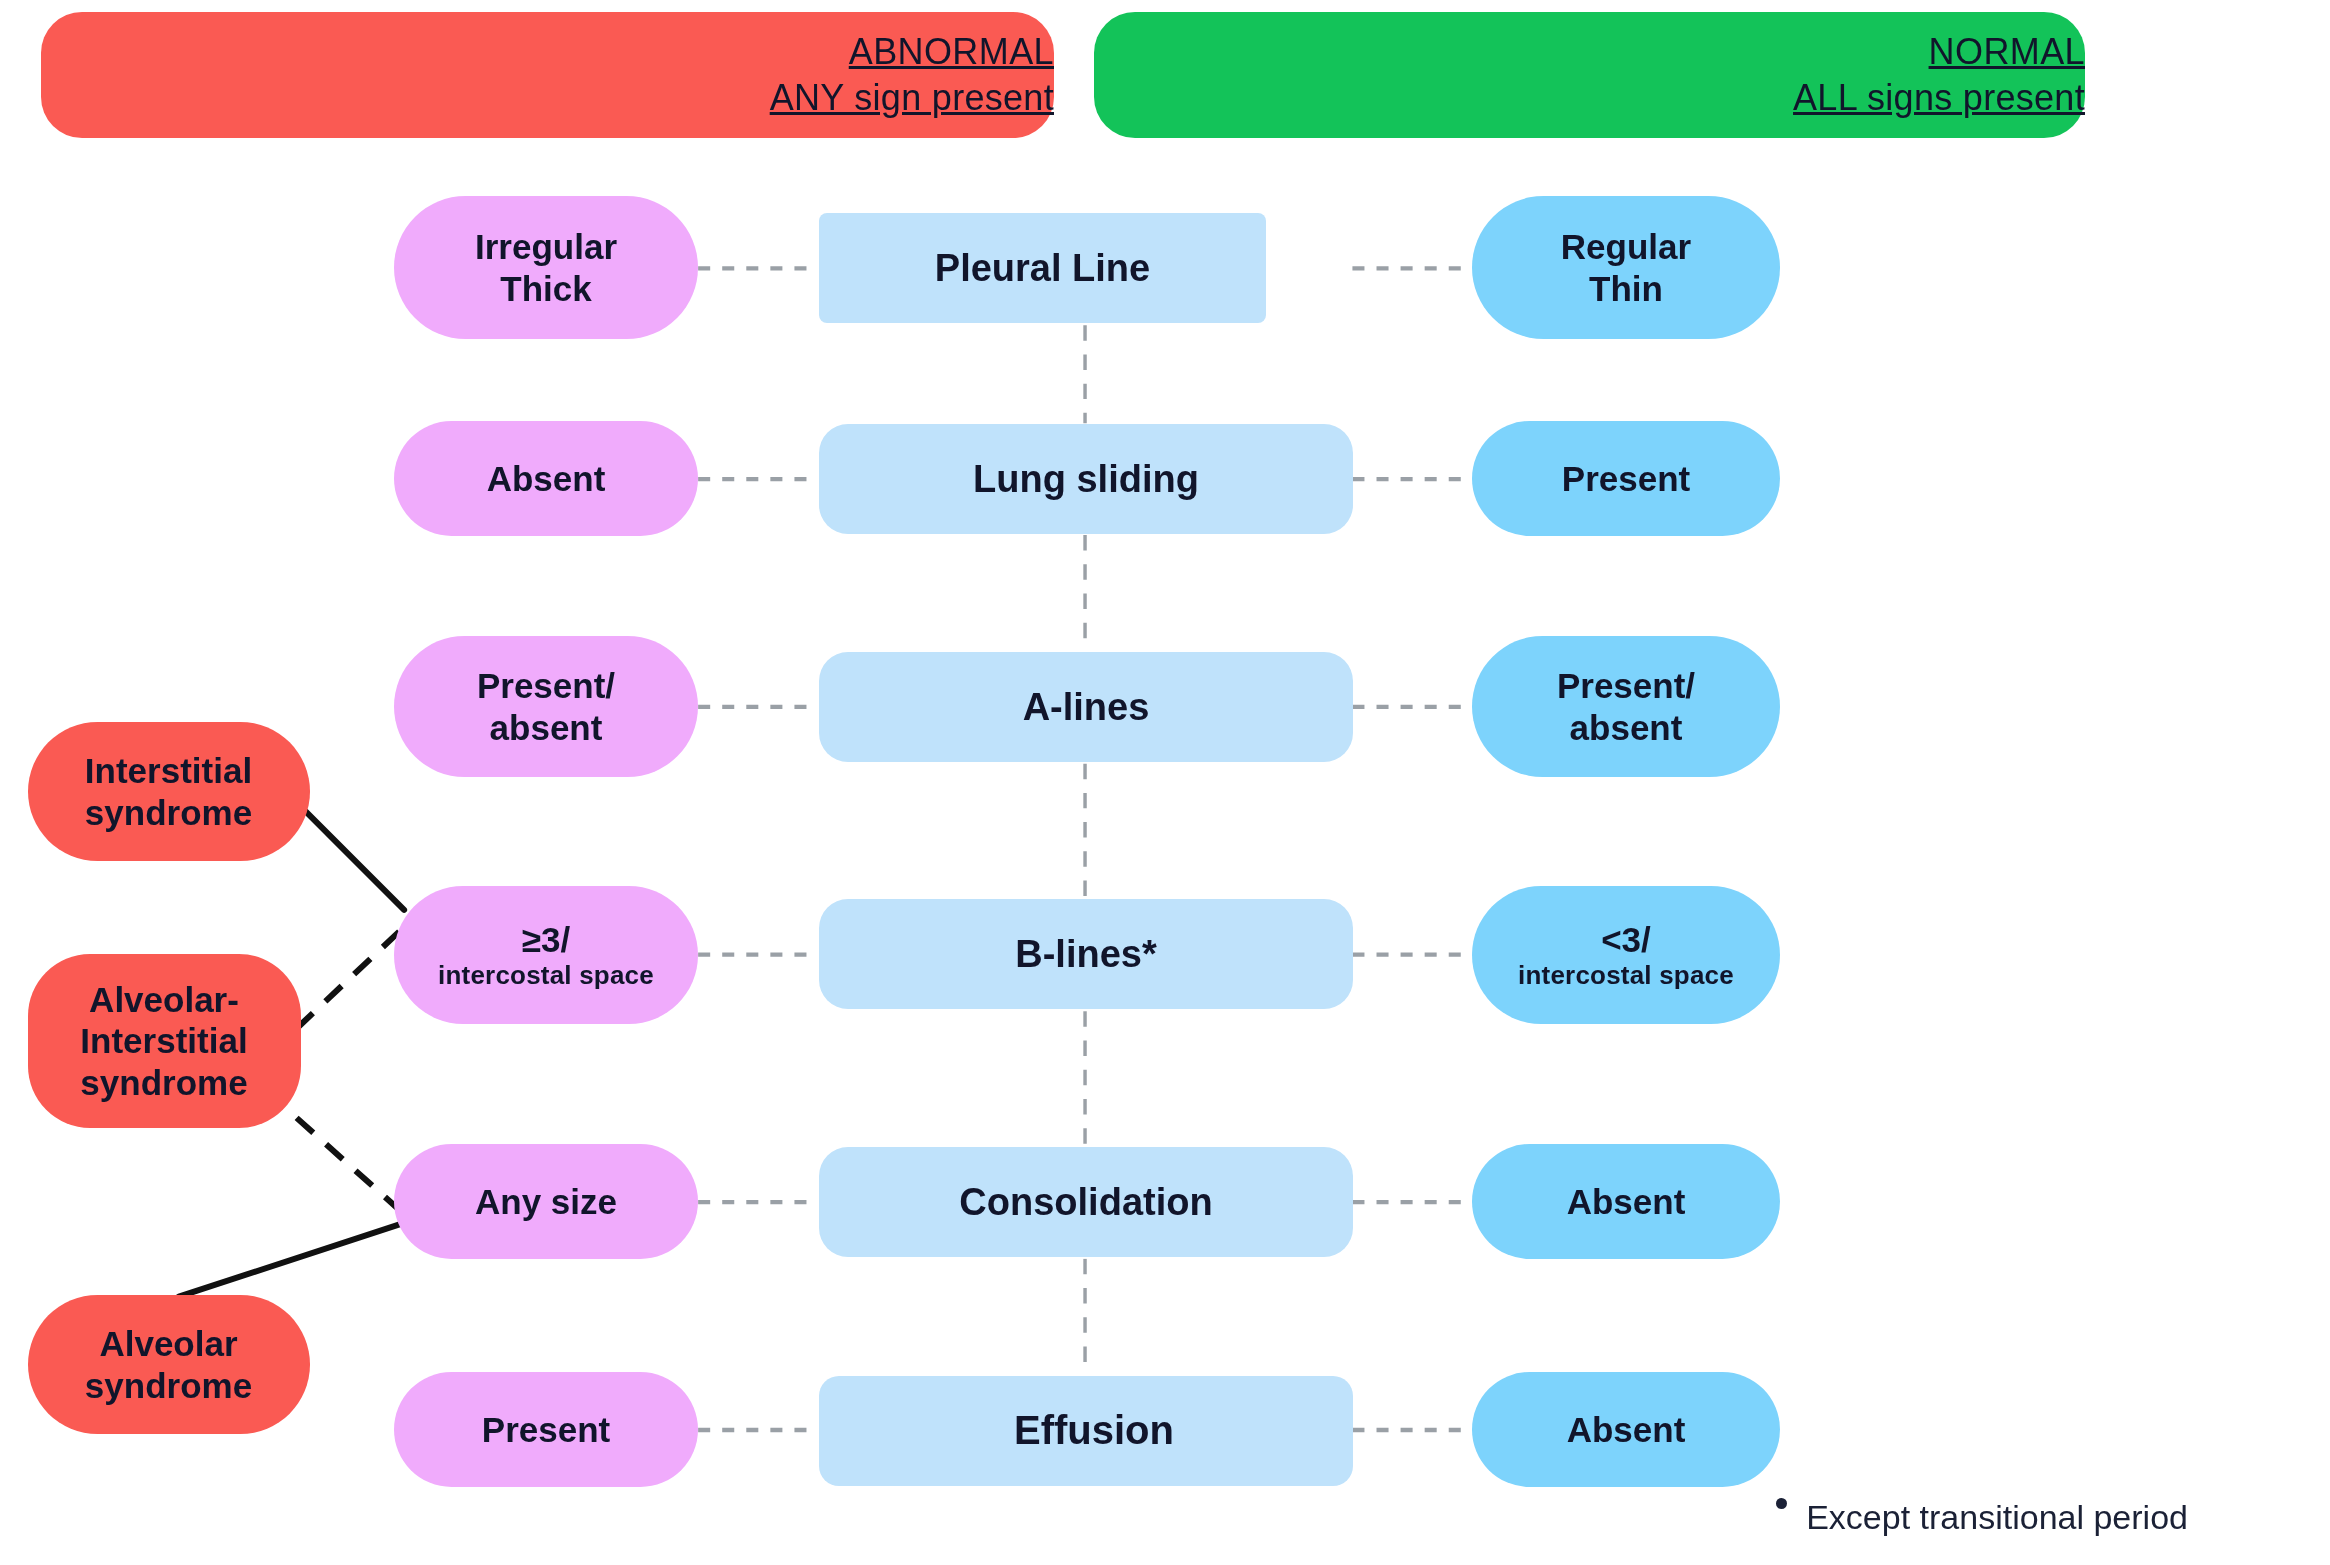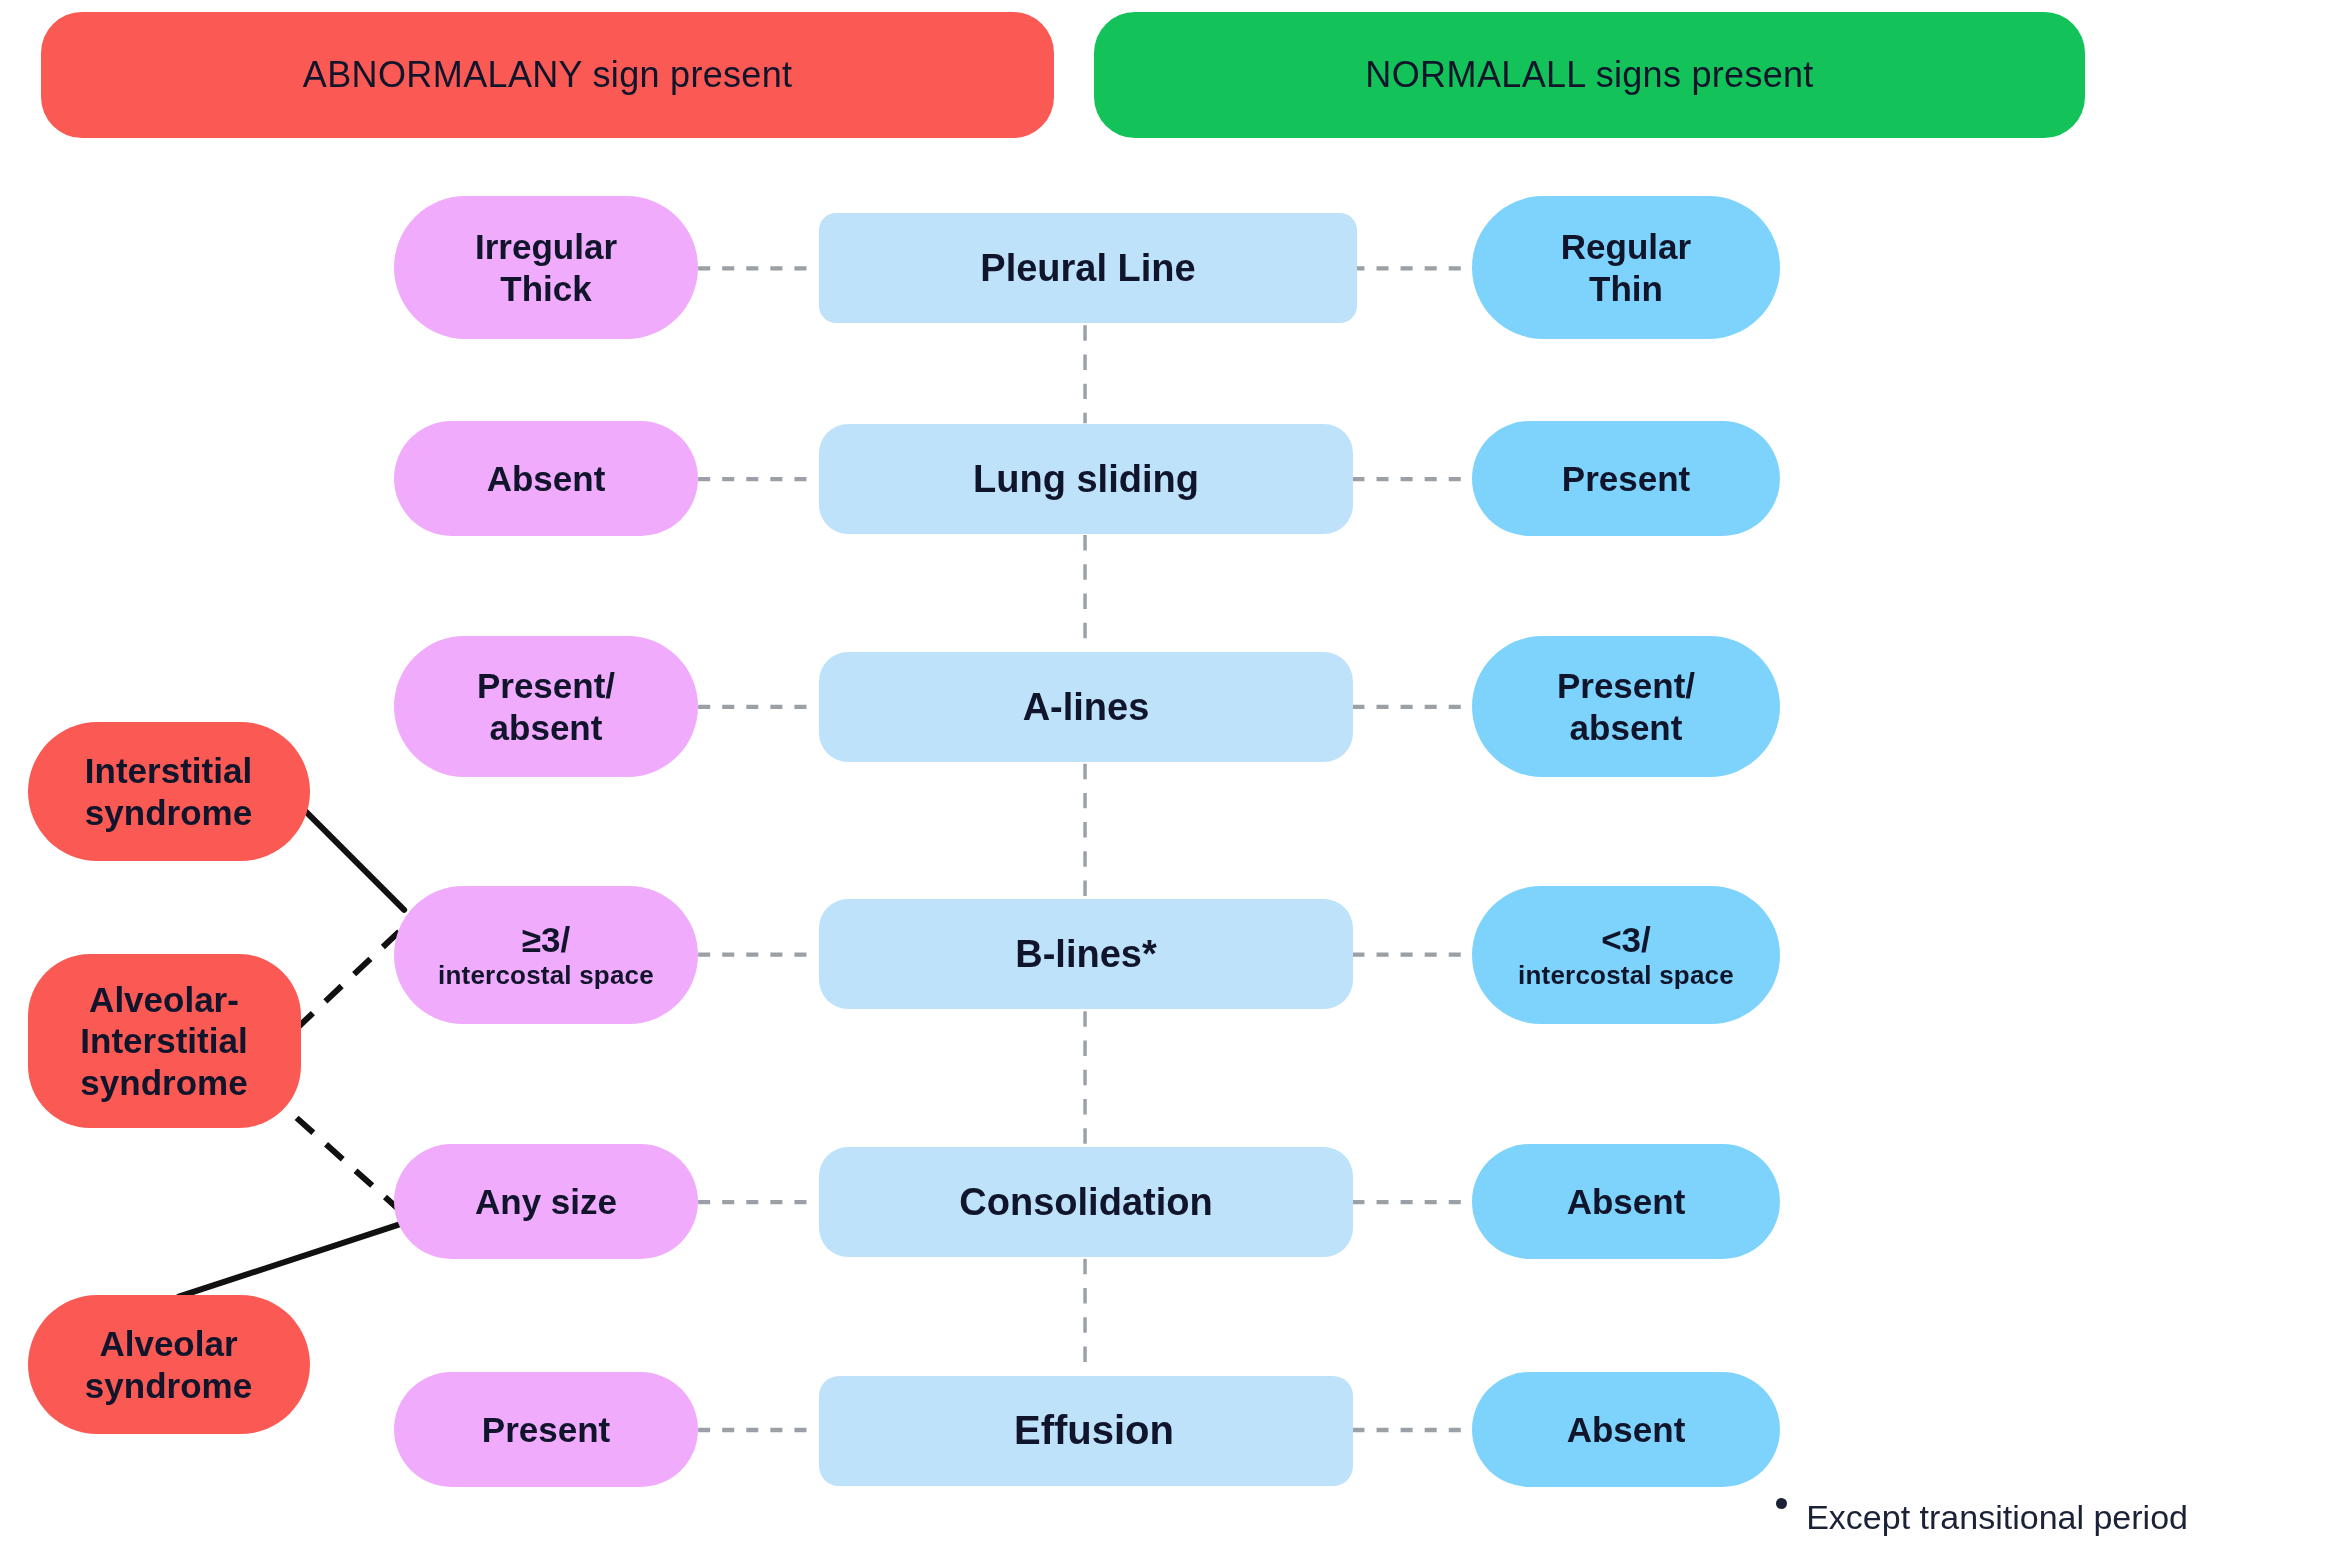--- a/index.html
+++ b/index.html
@@ -36,29 +36,31 @@
   .pill .sub {
     font-weight: 700;
     font-size: 26px;
     letter-spacing: 0.2px;
   }
 
   
   .banner {
     position: absolute;
     display: flex;
-    align-items: center;
+    flex-direction: column;
+    align-items: flex-end;
     justify-content: center;
     text-align: center;
     border-radius: 41px;
     color: #11152b;
     font-size: 36px;
     font-weight: 400;
     line-height: 1.28;
     z-index: 6;
+    text-decoration: underline;
   }
   .banner .l1 { font-weight: 400; letter-spacing: 0.4px; }
   .banner .l2 { font-weight: 400; letter-spacing: 0.3px; }
 
   .banner-abnormal { background: #fa5a53; }
   .banner-normal   { background: #13c359; }
 
   
   .col-abnormal { background: #f0abfc; }
   .col-normal   { background: #7dd3fc; }
@@ -144,21 +146,21 @@
 
   <div class="banner banner-normal" style="left:1094px; top:12px; width:991px; height:126px;">
     <span class="l1">NORMAL</span>
     <span class="l2">ALL signs present</span>
   </div>
 
   <div class="pill col-abnormal" style="left:394px; top:196px; width:304px; height:143px; font-size:35px;">
     <span>Irregular</span>
     <span>Thick</span>
   </div>
-  <div class="pill col-sign" style="left:819px; top:213px; width:538px; height:110px; font-size:38px; border-radius:17px;">
+  <div class="pill col-sign" style="left:819px; top:213px; width:447px; height:110px; font-size:38px; border-radius:8px;">
     <span>Pleural Line</span>
   </div>
   <div class="pill col-normal" style="left:1472px; top:196px; width:308px; height:143px; font-size:35px;">
     <span>Regular</span>
     <span>Thin</span>
   </div>
 
   <div class="pill col-abnormal" style="left:394px; top:421px; width:304px; height:115px; font-size:35px;">
     <span>Absent</span>
   </div>

